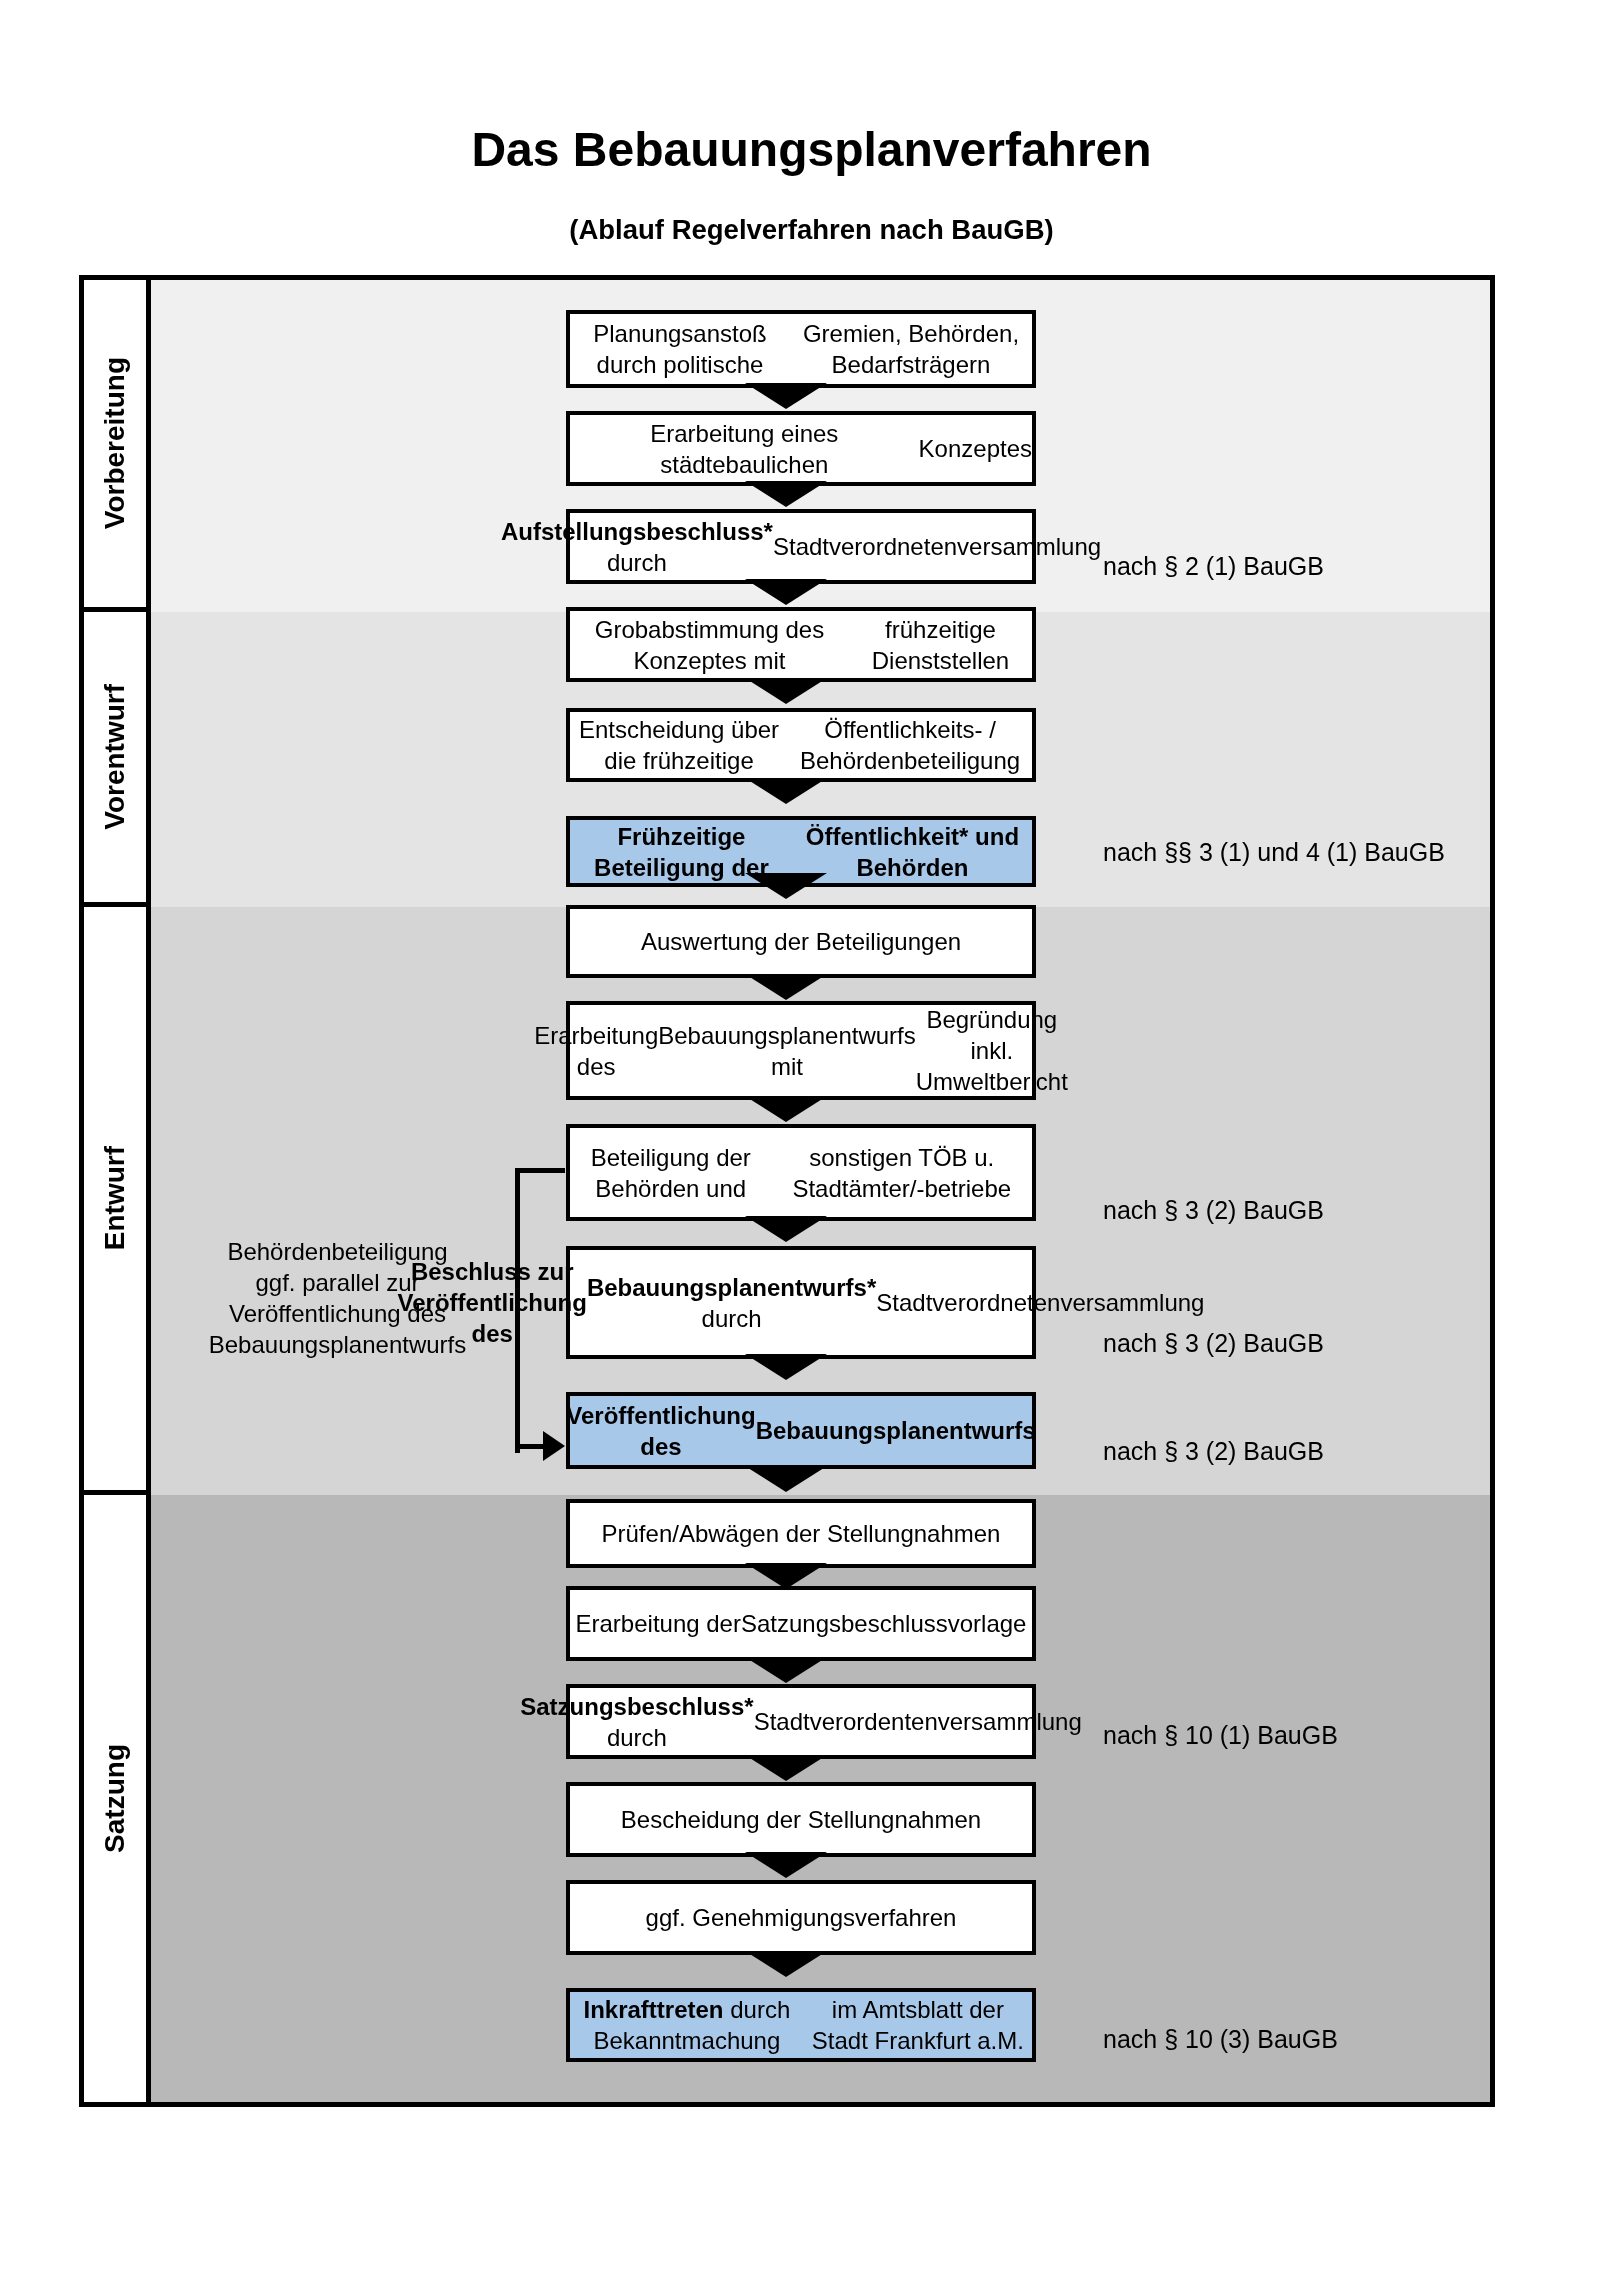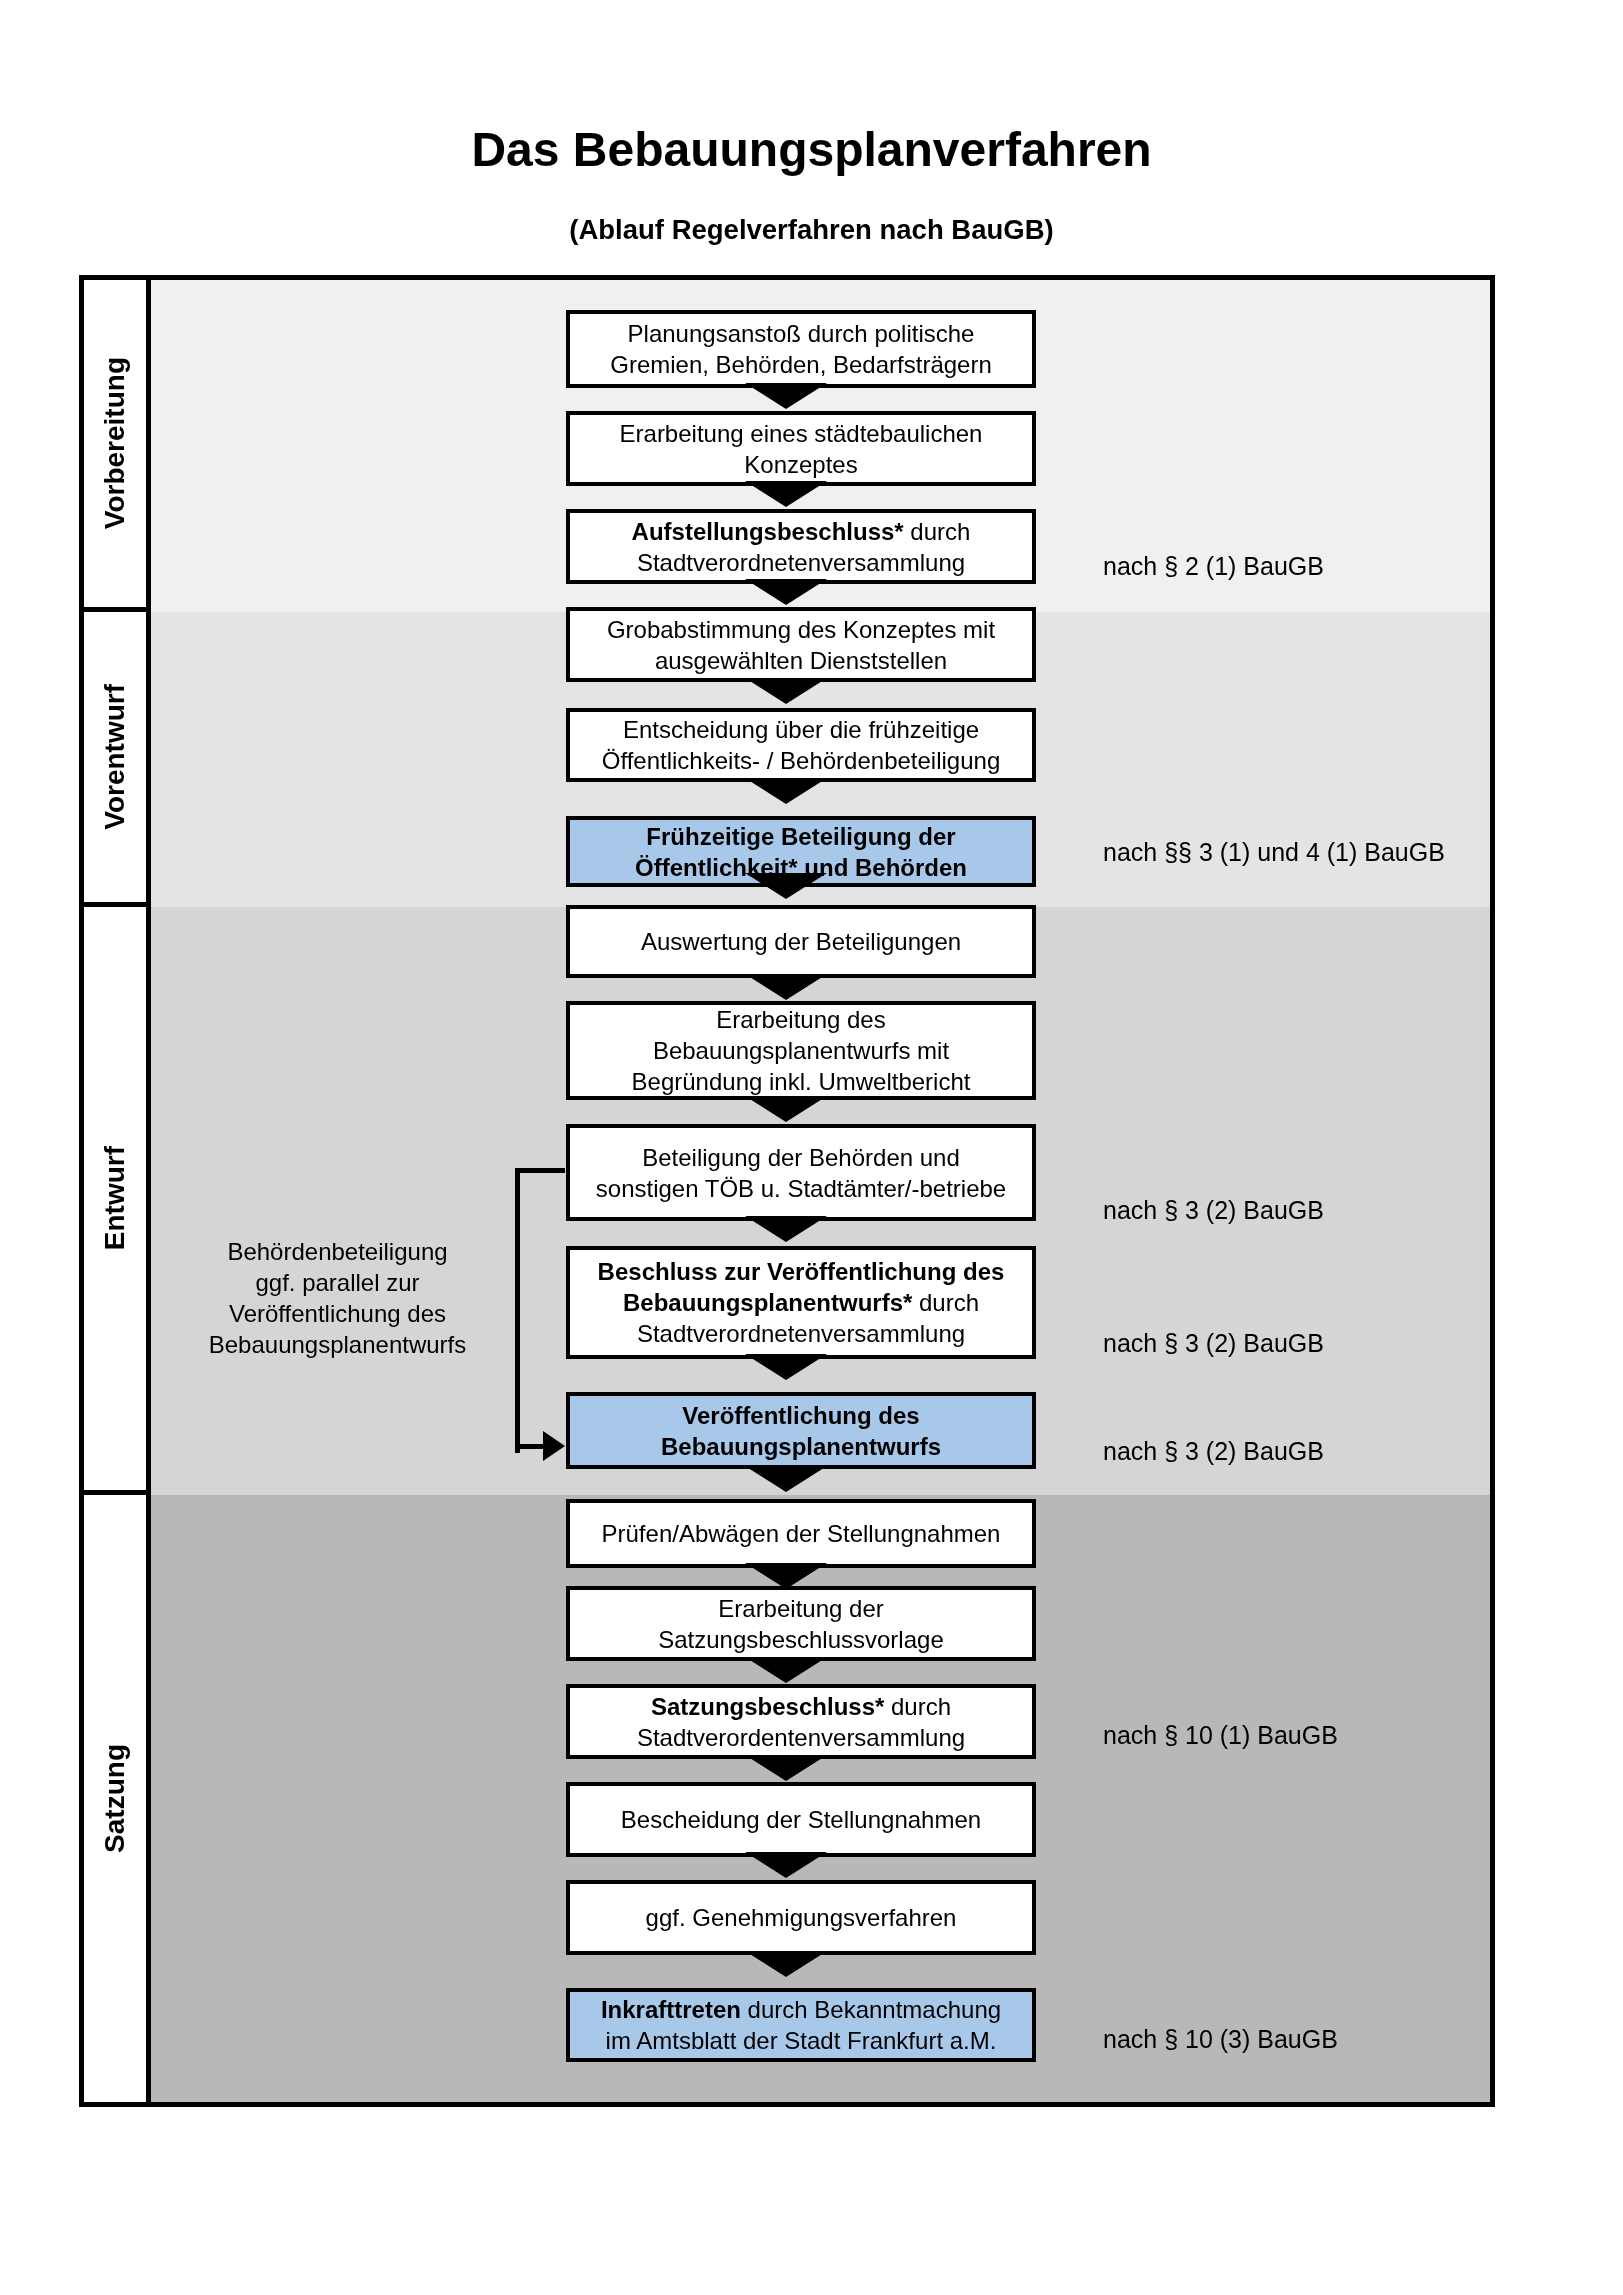--- a/index.html
+++ b/index.html
@@ -17,21 +17,21 @@
   .row{display:flex;width:100%;}
   .side{width:62px;min-width:62px;background:#fff;border-right:5.2px solid #000;
         display:flex;align-items:center;justify-content:center;box-sizing:content-box;}
   .row.sep .side{border-bottom:5.2px solid #000;}
   .main{flex:1;}
   .vlabel{writing-mode:vertical-rl;transform:rotate(180deg);font-weight:bold;
           font-size:28px;white-space:nowrap;}
 
   
   .box{position:absolute;left:566px;width:470px;border:4.6px solid #000;background:#fff;
-       box-sizing:border-box;display:flex;flex-direction:column;justify-content:center;
+       box-sizing:border-box;display:flex;flex-direction:row;justify-content:center;
        align-items:center;text-align:center;font-size:24px;line-height:31px;z-index:2;}
   .box.hl{background:var(--hl,#a8c8ea);margin-top:10px;}
   .b{font-weight:bold;}
 
   
   .arr{position:absolute;left:745px;width:0;height:0;
        border-left:41px solid transparent;border-right:41px solid transparent;
        border-top:26px solid #000;z-index:3;}
 
   
@@ -95,21 +95,21 @@
   <div class="arr" style="top:481px;"></div>
 
   <div class="box" style="top:509px;height:75px;">
     <div><span class="b">Aufstellungsbeschluss*</span><span> durch</span></div>
     <div><span>Stadtverordnetenversammlung</span></div>
   </div>
   <div class="arr" style="top:579px;"></div>
 
   <div class="box" style="top:607px;height:75px;">
     <div><span>Grobabstimmung des Konzeptes mit</span></div>
-    <div><span>ausgewählten Dienststellen</span></div>
+    <div><span>frühzeitige Dienststellen</span></div>
   </div>
   <div class="arr" style="top:678px;"></div>
 
   <div class="box" style="top:708px;height:74px;">
     <div><span>Entscheidung über die frühzeitige</span></div>
     <div><span>Öffentlichkeits- / Behördenbeteiligung</span></div>
   </div>
   <div class="arr" style="top:778px;"></div>
 
   <div class="box hl" style="top:806px;height:71px;">

